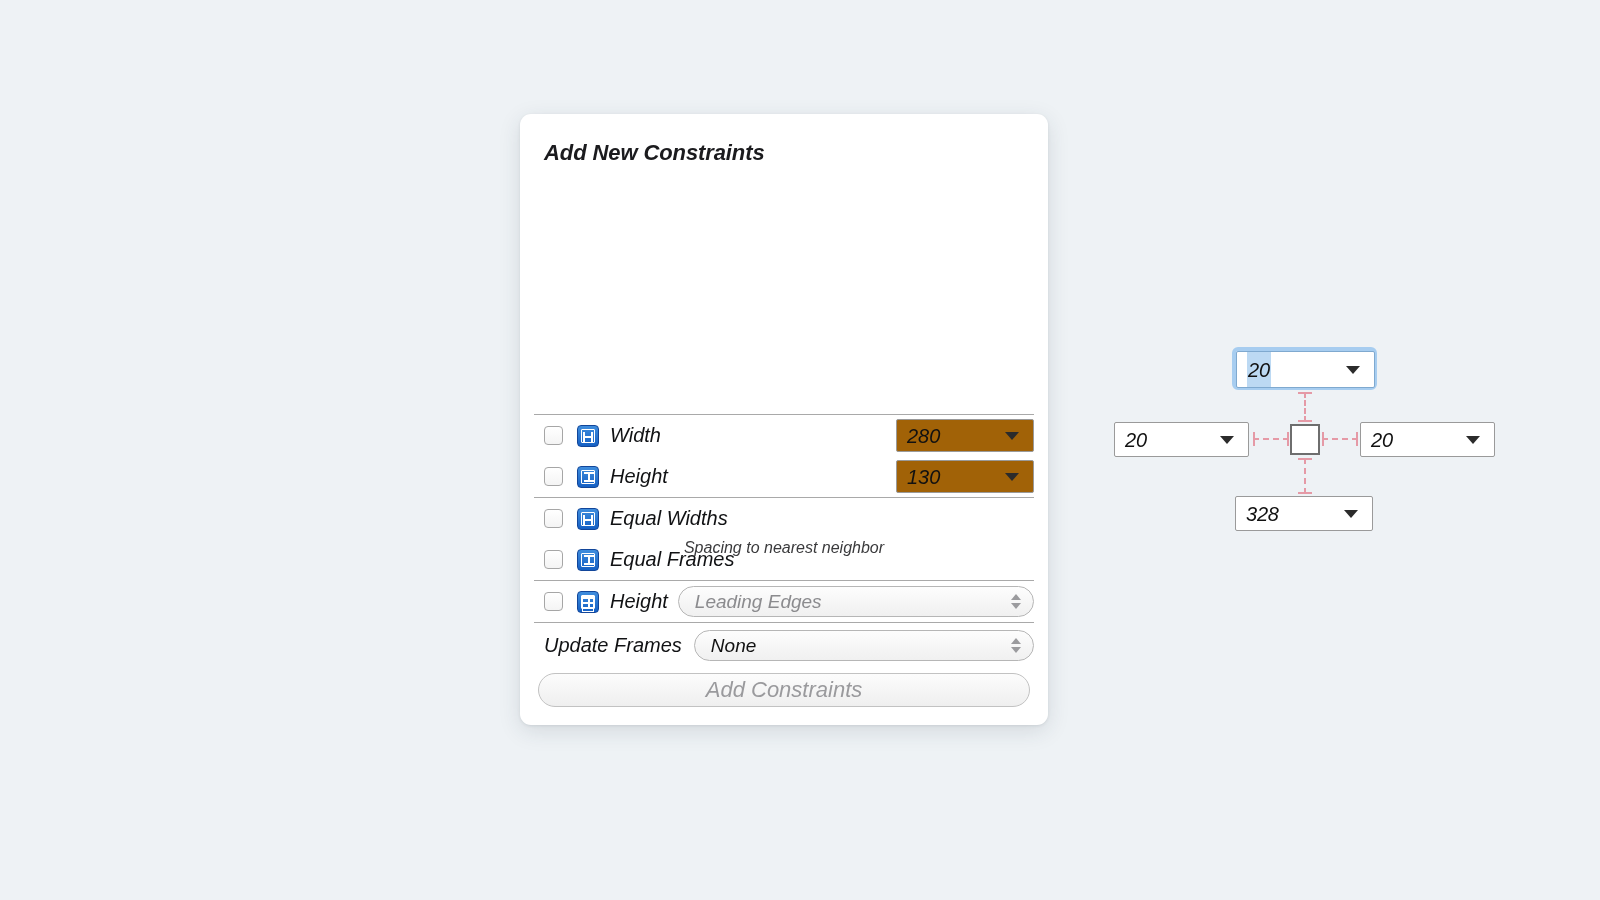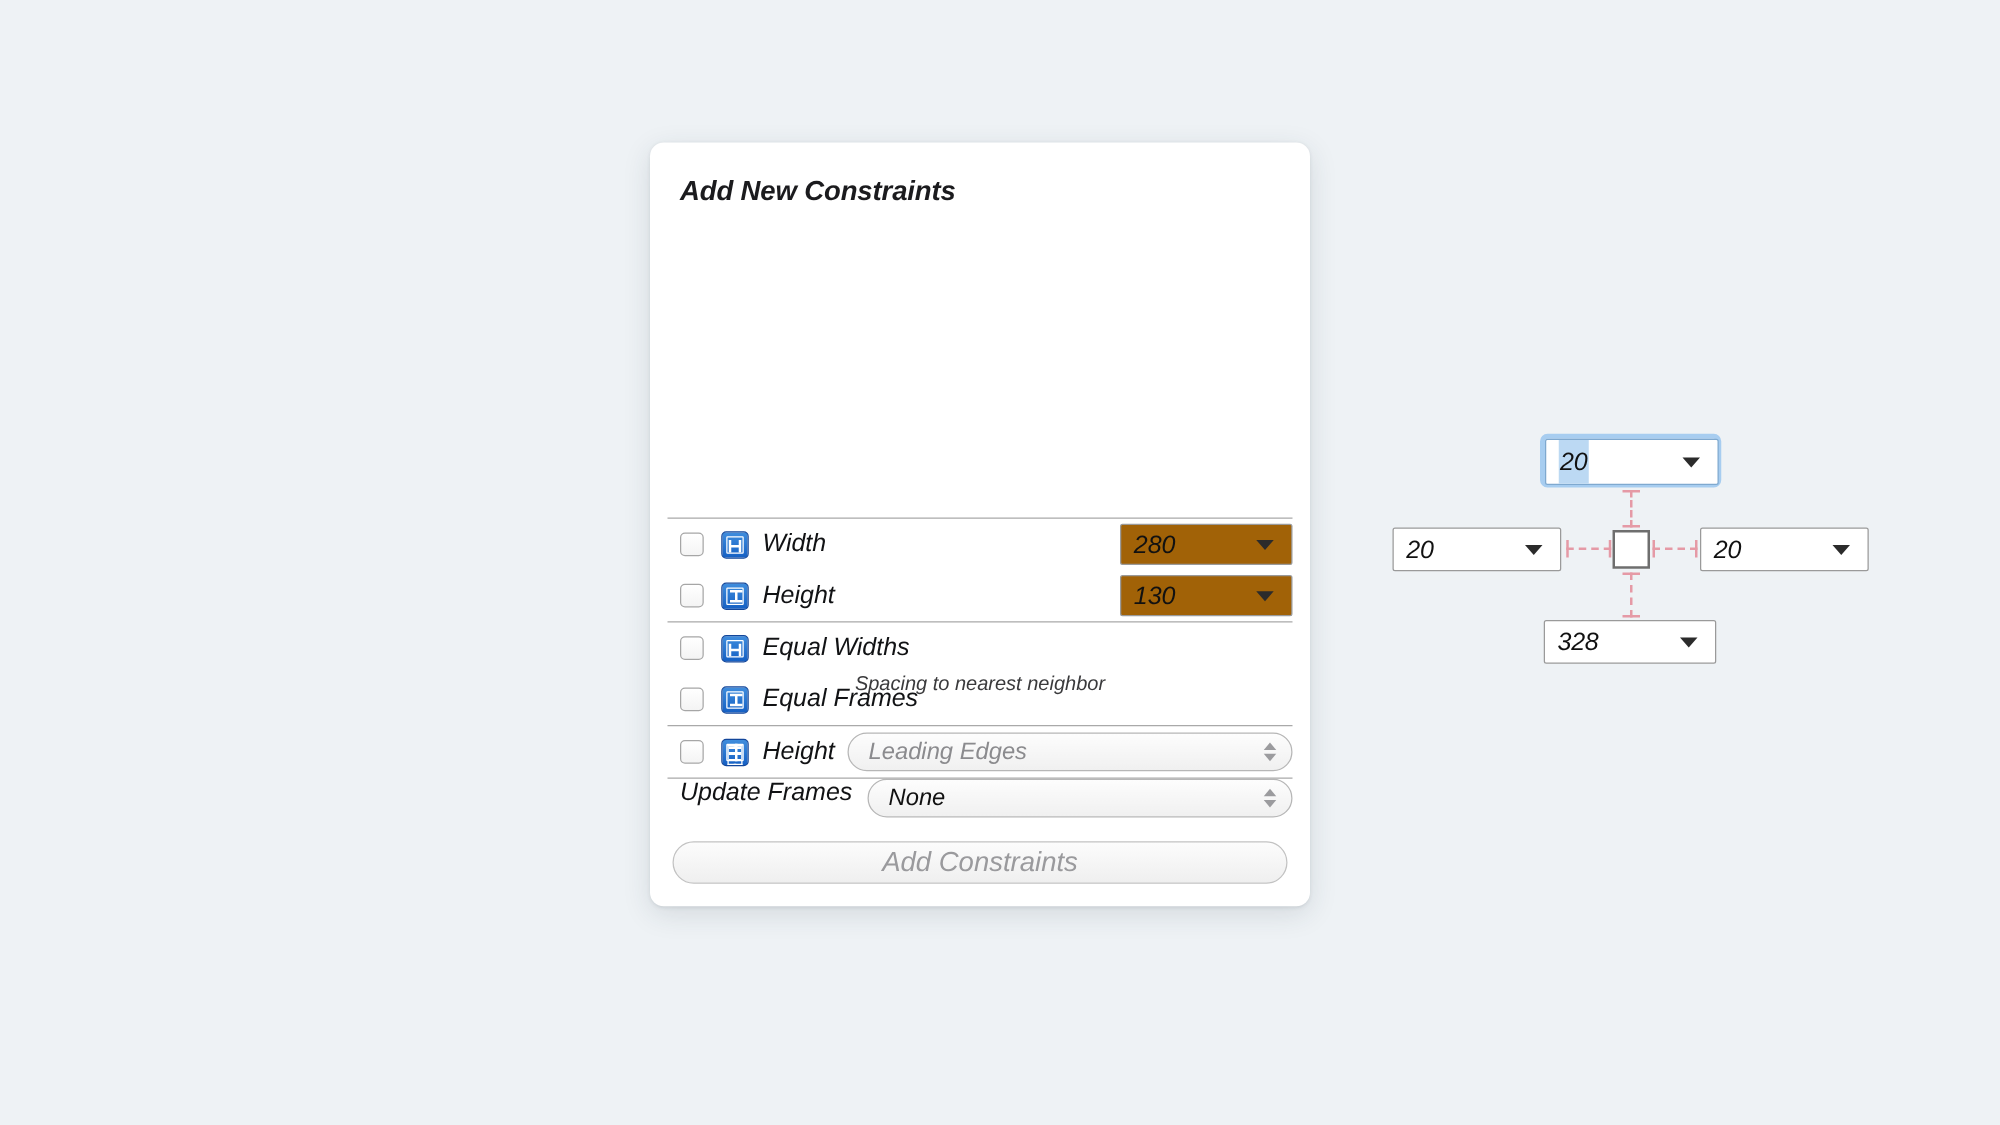--- a/index.html
+++ b/index.html
@@ -286,21 +286,21 @@
   .stepper .up {
     width:0;height:0;border-left:5px solid transparent;
     border-right:5px solid transparent;border-bottom:6px solid #9b9b9e;
   }
   .stepper .dn {
     width:0;height:0;border-left:5px solid transparent;
     border-right:5px solid transparent;border-top:6px solid #9b9b9e;
   }
 
   #align-pill { flex: 1; margin-left: 10px; }
-  .update-row { padding: 0 14px 0 24px; height: 44px; display:flex; align-items:flex-start; }
+  .update-row { padding: 0 14px 0 24px; height: 44px; display:flex; align-items:center; }
   .update-label { font-size: 20px; color: #111214; margin-right: 12px; white-space: nowrap; }
   #update-pill { flex: 1; }
 
   .add-btn-wrap { padding: 6px 18px 18px 18px; }
   .add-btn {
     width: 100%; height: 34px;
     border: 1px solid #c2c2c2;
     border-radius: 17px;
     background: linear-gradient(#fcfcfc, #efefef);
     display: flex; align-items: center; justify-content: center;

